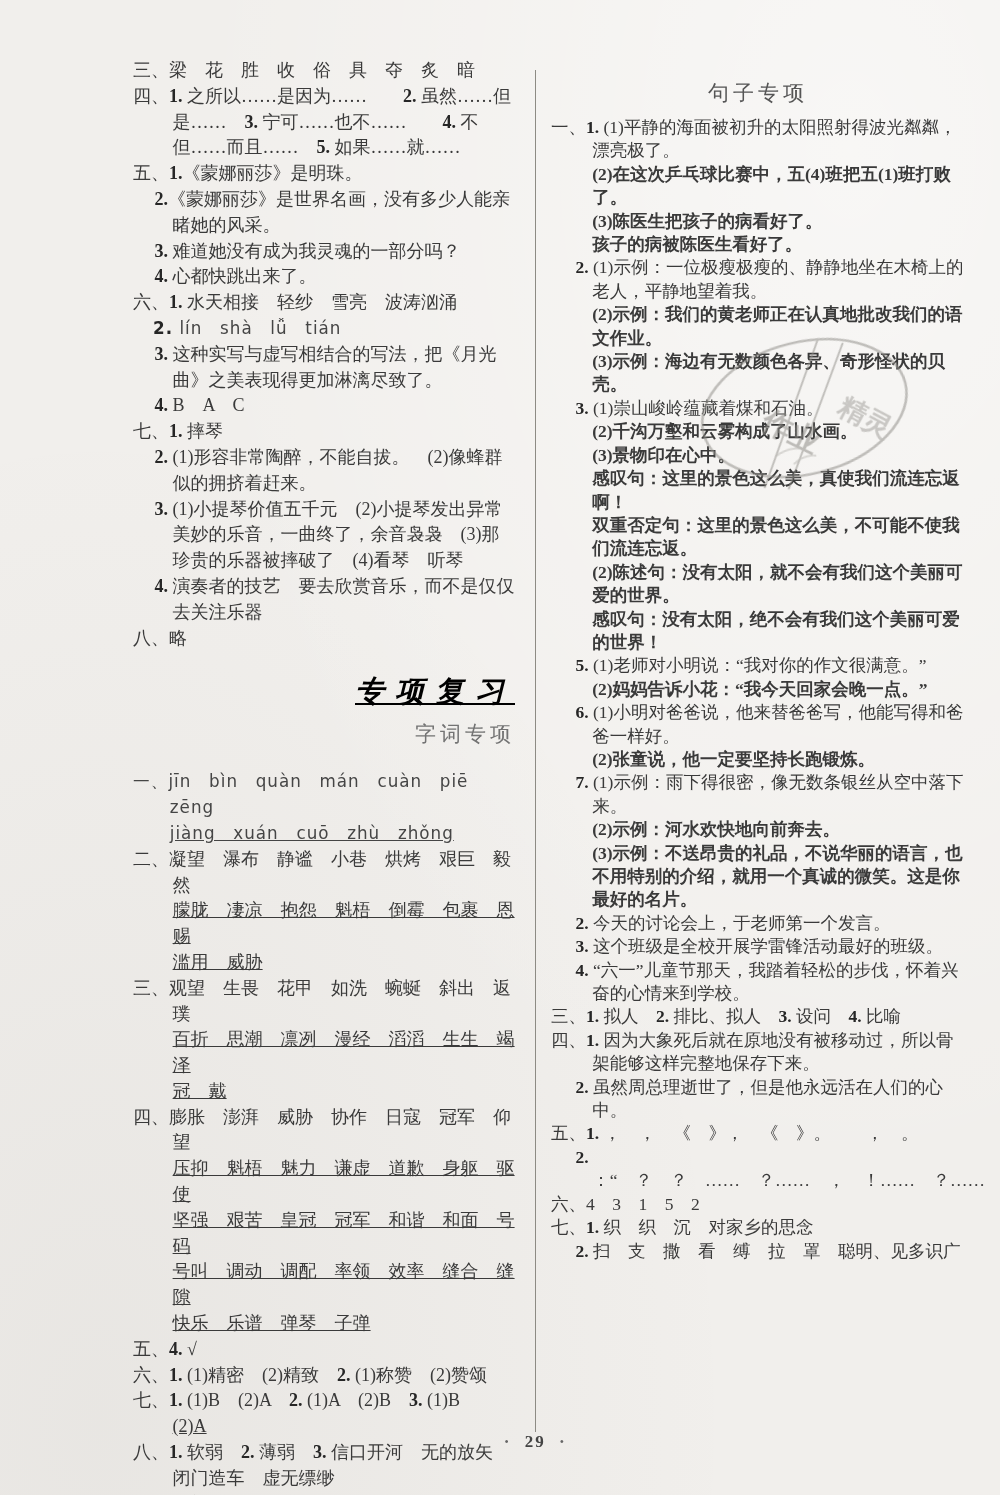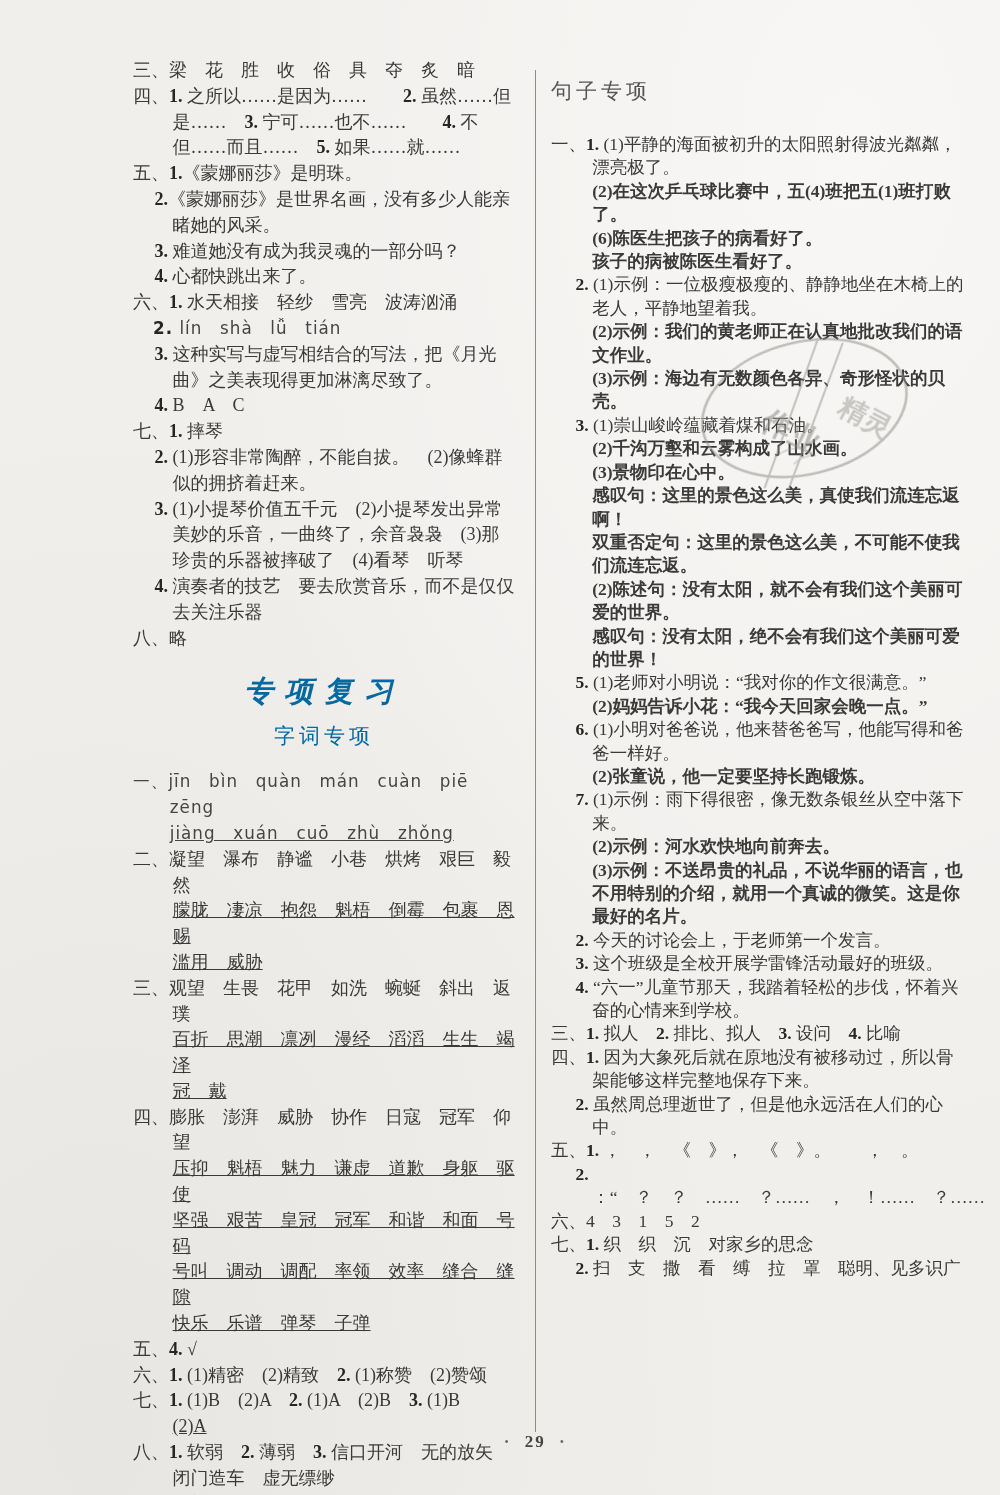--- a/index.html
+++ b/index.html
@@ -25,33 +25,34 @@
   .par b{font-weight:bold;color:#262626;}
   .c0{padding-left:2.2em;text-indent:-2.2em;}
   .c1{margin-left:1.2em;padding-left:1em;text-indent:-1em;}
   .c0r{padding-left:2.35em;text-indent:-2.35em;}
   .c1r{margin-left:2.35em;text-indent:-0.95em;}
   .c2{margin-left:2.35em;font-weight:bold;}
   .cl{margin-left:2.2em;text-decoration:underline;}
   .pin{font-family:"DejaVu Sans","Liberation Sans",sans-serif;font-size:0.93em;letter-spacing:1px;color:#454545;}
   
   .review-title{
-    text-align:center;font-size:29px;letter-spacing:11px;color:#0369a1;
+    text-align:right;font-size:29px;letter-spacing:11px;color:#000000;
     font-style:italic;font-weight:bold;margin:20px 0 6px 0;line-height:40px;
     font-family:"DejaVu Serif","Liberation Serif",serif;
+    text-decoration:underline;
   }
   .sub-title{
-    text-align:center;font-size:21px;letter-spacing:4px;color:#0369a1;
-    font-family:Liberation Serif, serif;font-weight:500;
+    text-align:right;font-size:21px;letter-spacing:4px;color:#737373;
+    font-family:Liberation Mono, monospace;font-weight:500;
     margin:8px 0 16px 0;line-height:34px;
   }
   .col-header{
-    font-size:21px;letter-spacing:4px;color:#555;
-    font-family:Liberation Mono, monospace;font-weight:500;
-    margin:0 0 25px 0;line-height:30px;
+    text-align:center;font-size:21px;letter-spacing:4px;color:#555;
+    font-family:Liberation Sans, sans-serif;font-weight:500;
+    margin:0 0 8px 0;line-height:30px;
   }
   
   .stamp{position:absolute;left:695px;top:328px;width:220px;height:165px;
          transform:rotate(-14deg);opacity:0.55;pointer-events:none;filter:blur(0.4px);}
   
   .pagenum{
     position:absolute;left:400px;top:1432px;width:180px;text-align:right;
     font-size:17px;color:#444;font-weight:bold;letter-spacing:2px;
   }
   .pagenum .dot{font-size:12px;color:#666;font-weight:normal;vertical-align:1px;padding:0 14px;}
@@ -104,21 +105,21 @@
         <div class="par c0">八、<b>1.</b> 软弱　<b>2.</b> 薄弱　<b>3.</b> 信口开河　无的放矢　闭门造车　虚无缥缈</div>
         <div class="par c0">九、<b>1.</b> 之所以……是因为……　<b>2.</b> 只有……才……　 不但……而且……　 无论……都……　 只要……就……　 如果……就……</div>
       </div>
   </div>
 
   <div class="col col-right">
     <div class="col-header">句子专项</div>
     <div id="right-body">
         <div class="par c0r">一、<b>1.</b> (1)平静的海面被初升的太阳照射得波光粼粼，漂亮极了。</div>
         <div class="par c2">(2)在这次乒乓球比赛中，五(4)班把五(1)班打败了。</div>
-        <div class="par c2">(6)陈医生把孩子的病看好了。</div>
+        <div class="par c2">(3)陈医生把孩子的病看好了。</div>
         <div class="par c2">孩子的病被陈医生看好了。</div>
         <div class="par c1r"><b>2.</b> (1)示例：一位极瘦极瘦的、静静地坐在木椅上的老人，平静地望着我。</div>
         <div class="par c2">(2)示例：我们的黄老师正在认真地批改我们的语文作业。</div>
         <div class="par c2">(3)示例：海边有无数颜色各异、奇形怪状的贝壳。</div>
         <div class="par c1r"><b>3.</b> (1)崇山峻岭蕴藏着煤和石油。</div>
         <div class="par c2">(2)千沟万壑和云雾构成了山水画。</div>
         <div class="par c2">(3)景物印在心中。</div>
         <div class="par c2">感叹句：这里的景色这么美，真使我们流连忘返啊！</div>
         <div class="par c2">双重否定句：这里的景色这么美，不可能不使我们流连忘返。</div>
         <div class="par c2">(2)陈述句：没有太阳，就不会有我们这个美丽可爱的世界。</div>

